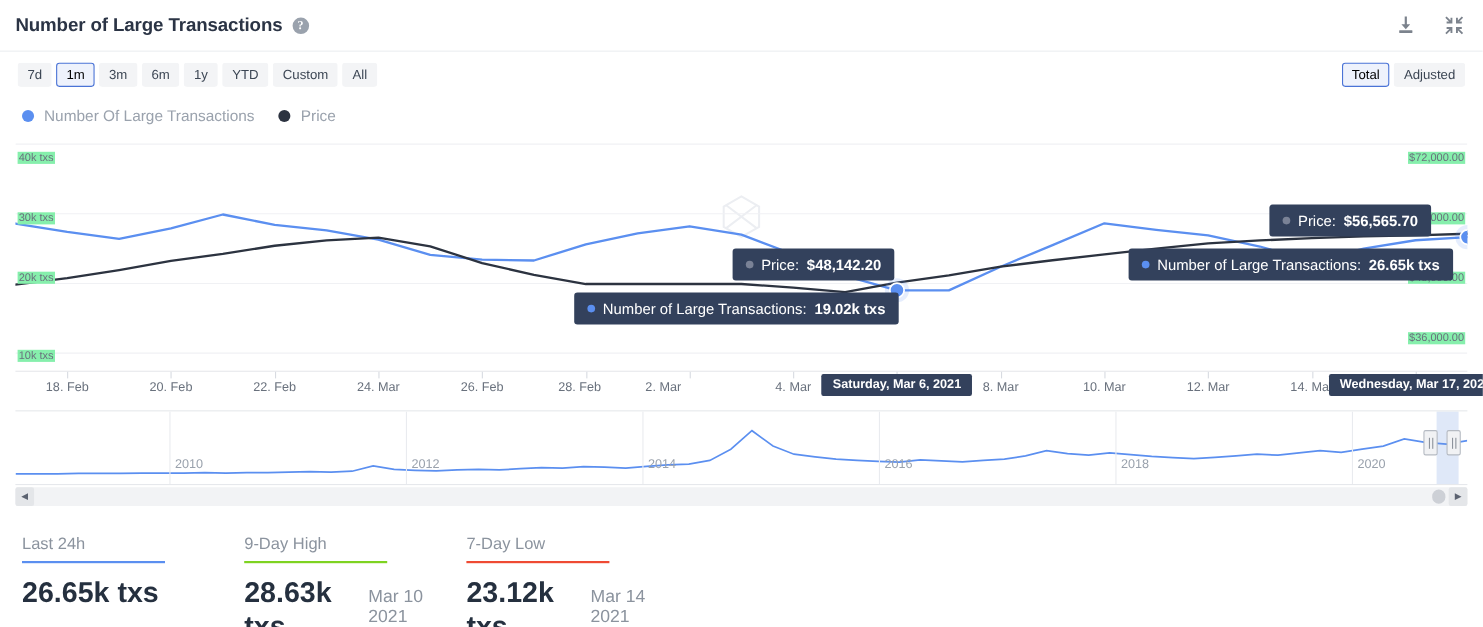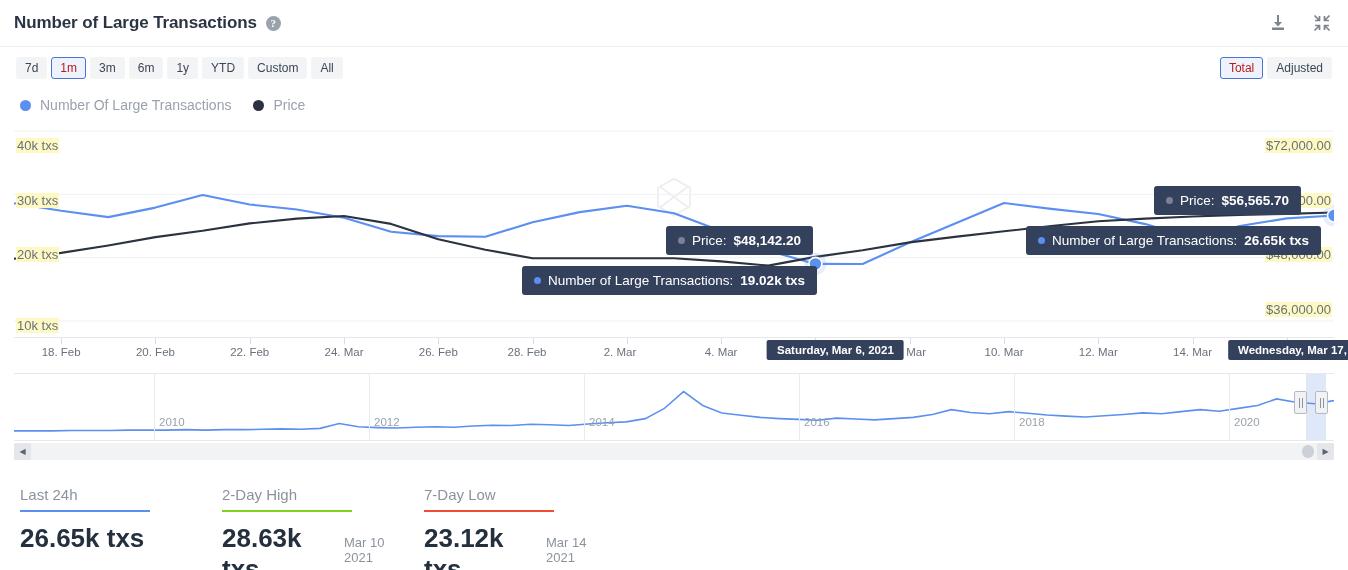--- a/index.html
+++ b/index.html
@@ -50,21 +50,21 @@
     border:1px solid transparent;
     border-radius:3px;
     font-size:12px; color:#3c4654;
     display:flex; align-items:center; justify-content:center;
     cursor:pointer;
     font-family:"Liberation Sans", sans-serif;
   }
   .range-btn.active {
     background:#eef2fc;
     border:1px solid #4a73d6;
-    color:#b91c1c;
+    color:#000000;
   }
   .toggle-group { margin-left:auto; display:flex; align-items:center; gap:4px; }
 
   
   .legend {
     height:34px; display:flex; align-items:center; gap:22px;
     padding-left:20px;
   }
   .legend-item { display:flex; align-items:center; gap:9px; cursor:pointer; }
   .legend-dot { width:11px; height:11px; border-radius:50%; }
@@ -80,22 +80,22 @@
   .watermark {
     position:absolute; left:0; right:0; top:52px;
     text-align:center;
     font-size:44px; color:#eceef2; letter-spacing:-1px;
     pointer-events:none; user-select:none;
     display:flex; align-items:center; justify-content:center; gap:8px;
   }
   .wm-logo { width:46px; height:46px; }
 
   .axis-label {
-    position:absolute; font-size:13px; color:#69717d;
-    background:#fef9c3; padding:0 1px;
+    position:absolute; font-size:10px; color:#69717d;
+    background:#86efac; padding:0 1px;
   }
   .axis-left { left:2px; }
   .axis-right { right:2px; }
 
   
   .xaxis {
     position:relative; height:28px;
     margin:0 14px;
     border-top:1px solid #e6e8ec;
   }
@@ -103,21 +103,21 @@
     position:absolute; top:8px;
     font-size:11.5px; color:#69717d;
     transform:translateX(-50%);
     white-space:nowrap;
   }
   .xtick-mark {
     position:absolute; top:0; width:1px; height:6px; background:#d8dbe1;
   }
   .xtick.hl {
     background:#33415c; color:#fff; font-weight:bold;
-    padding:4px 10px; border-radius:2px; top:2px; z-index:6;margin-left:20px;
+    padding:4px 10px; border-radius:2px; top:2px; z-index:6;
   }
 
   
   .tooltip {
     position:absolute; z-index:10;
     background:#33415c; color:#ffffff;
     border-radius:3px;
     font-size:13.5px;
     padding:7px 12px;
     white-space:nowrap;
@@ -171,21 +171,21 @@
   }
 
   
   .stats {
     display:flex; padding:26px 0 0 20px; gap:12px;
   }
   .stat { width:190px; }
   .stat-label { font-size:15px; color:#8b939e; margin-bottom:7px; }
   .stat-rule { height:2px; width:130px; margin-bottom:11px; }
   .stat-value { font-size:26px; font-weight:bold; color:#25303f; display:flex; align-items:baseline; }
-  .stat-date { font-size:13px; font-weight:normal; color:#8b939e; margin-left:6px; }
+  .stat-date { font-size:16px; font-weight:normal; color:#8b939e; margin-left:6px; }
 </style>
 </head>
 <body>
 
 <div class="header">
   <span class="title">Number of Large Transactions</span>
   <span class="help-icon">?</span>
   <div class="header-actions">
     <span class="icon-btn">
       <svg width="20" height="20" viewBox="0 0 20 20" fill="#7c838d">
@@ -293,21 +293,21 @@
     <div class="xtick" style="left:141.42857142857142px">20. Feb</div>
     <div class="xtick-mark" style="left:235.71428571428572px"></div>
     <div class="xtick" style="left:235.71428571428572px">22. Feb</div>
     <div class="xtick-mark" style="left:330px"></div>
     <div class="xtick" style="left:330px">24. Mar</div>
     <div class="xtick-mark" style="left:424.28571428571433px"></div>
     <div class="xtick" style="left:424.28571428571433px">26. Feb</div>
     <div class="xtick-mark" style="left:518.5714285714286px"></div>
     <div class="xtick" style="left:513px">28. Feb</div>
     <div class="xtick-mark" style="left:612.8571428571429px"></div>
-    <div class="xtick" style="left:606px">2. Mar</div>
+    <div class="xtick" style="left:589px">2. Mar</div>
     <div class="xtick-mark" style="left:707.1428571428571px"></div>
     <div class="xtick" style="left:707.1428571428571px">4. Mar</div>
     <div class="xtick-mark" style="left:801.4285714285713px"></div>
     <div class="xtick hl" style="left:801.4285714285713px">Saturday, Mar 6, 2021</div>
     <div class="xtick-mark" style="left:895.7142857142858px"></div>
     <div class="xtick" style="left:895.7142857142858px">8. Mar</div>
     <div class="xtick-mark" style="left:990px"></div>
     <div class="xtick" style="left:990px">10. Mar</div>
     <div class="xtick-mark" style="left:1084.2857142857142px"></div>
     <div class="xtick" style="left:1084.2857142857142px">12. Mar</div>
@@ -353,21 +353,21 @@
 <div class="stats">
   <div class="stat">
     <div class="stat-label">Last 24h</div>
     <div class="stat-rule" id="rule-0" style="background: rgb(91, 143, 240);"></div>
     <div class="stat-value">
       <span>26.65k txs</span>
       <span class="stat-date"></span>
     </div>
   </div>
   <div class="stat">
-    <div class="stat-label">2-Day High</div>
+    <div class="stat-label">9-Day High</div>
     <div class="stat-rule" id="rule-1" style="background: rgb(126, 211, 33);"></div>
     <div class="stat-value">
       <span>28.63k txs</span>
       <span class="stat-date">Mar 10 2021</span>
     </div>
   </div>
   <div class="stat">
     <div class="stat-label">7-Day Low</div>
     <div class="stat-rule" id="rule-2" style="background: rgb(239, 74, 51);"></div>
     <div class="stat-value">

